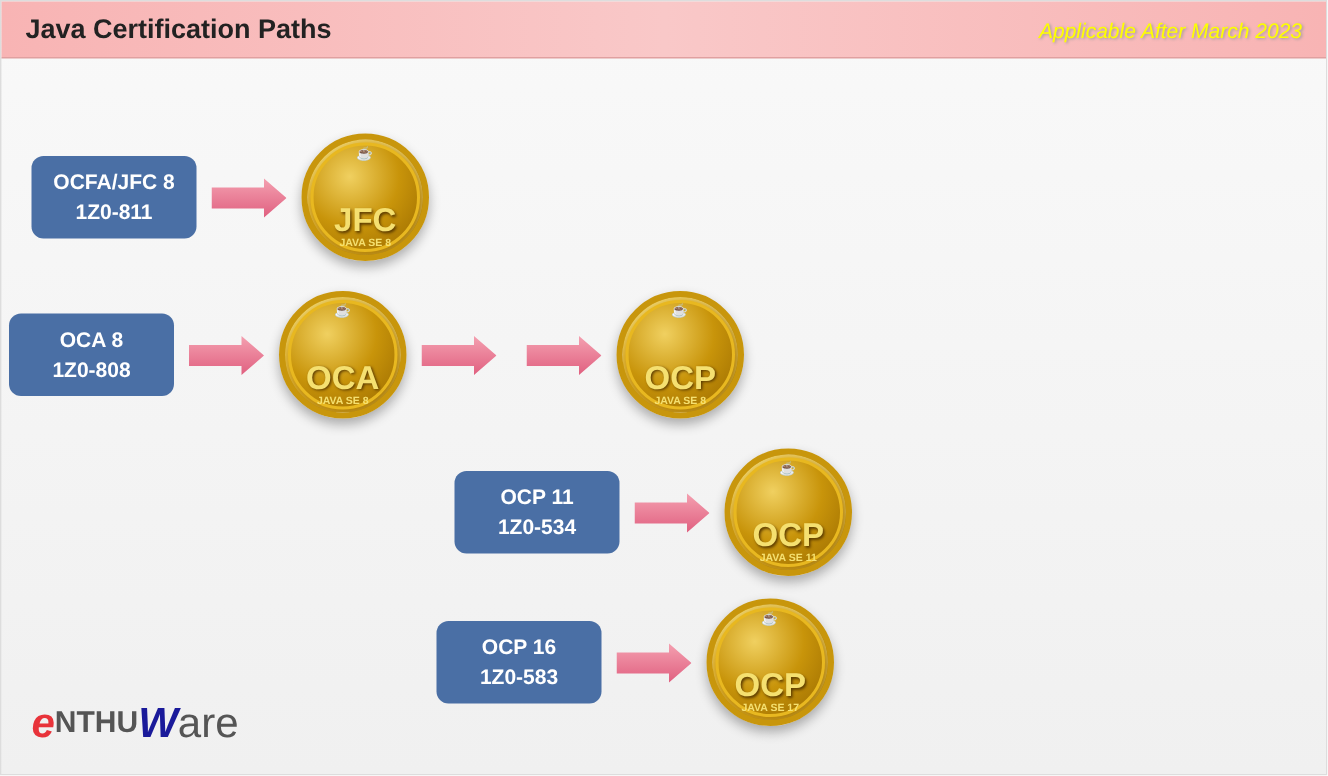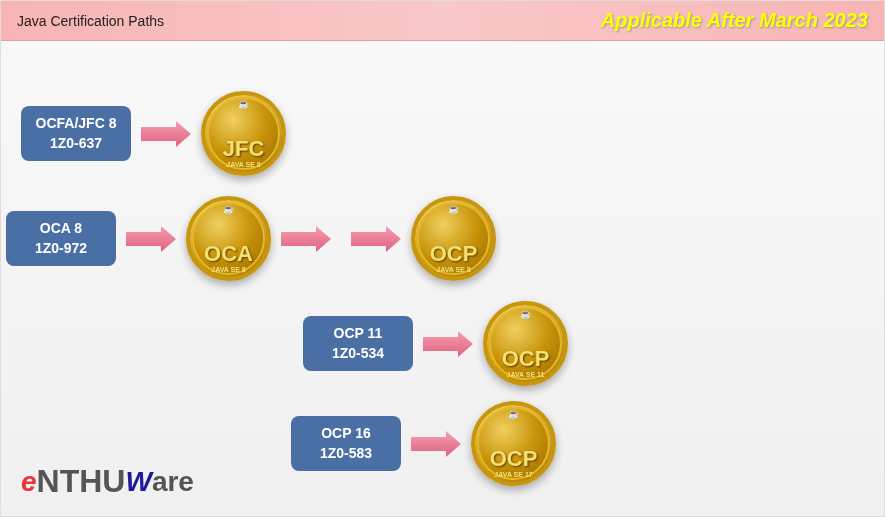--- a/index.html
+++ b/index.html
@@ -22,28 +22,28 @@
     
     .header {
       background: linear-gradient(to right, #f8b4b4, #f9c8c8, #f8b4b4);
       padding: 8px 16px;
       display: flex;
       justify-content: space-between;
       align-items: center;
       border-bottom: 1px solid #e0a0a0;
     }
     .header-title {
+      font-size: 18px;
+      font-weight: bold;
+      color: #222;
+      text-align: center;
+    }
+    .header-subtitle {
       font-size: 14px;
       font-weight: normal;
-      color: #222;
-      text-align: center;
-    }
-    .header-subtitle {
-      font-size: 20px;
-      font-weight: bold;
       font-style: italic;
       color: #ffff00;
       text-shadow: 1px 1px 2px #999;
     }
 
     
     .main-content {
       position: relative;
       width: 100%;
       height: calc(517px - 44px);
@@ -130,33 +130,33 @@
       display: flex;
       align-items: center;
     }
     .logo-e {
       font-size: 28px;
       font-weight: bold;
       font-style: italic;
       color: #e8333a;
     }
     .logo-nthu {
-      font-size: 32px;
+      font-size: 20px;
       font-weight: bold;
       color: #555;
     }
     .logo-w {
       font-size: 28px;
       font-weight: bold;
       color: #1a1a9a;
       font-style: italic;
     }
     .logo-are {
       font-size: 28px;
-      font-weight: bold;
+      font-weight: normal;
       color: #555;
     }
 
     
     .row1 { position: absolute; top: 50px; left: 20px; }
     .row2 { position: absolute; top: 155px; left: 5px; }
     .row3 { position: absolute; top: 260px; left: 302px; }
     .row4 { position: absolute; top: 360px; left: 290px; }
 
     .flex-row {
@@ -172,21 +172,21 @@
   <div class="header">
     <span class="header-title">Java Certification Paths</span>
     <span class="header-subtitle">Applicable After March 2023</span>
   </div>
 
   <div class="main-content">
 
     <div class="flex-row row1">
       <div class="cert-label">
         <span>OCFA/JFC 8</span><br>
-        <span>1Z0-637</span>
+        <span>1Z0-811</span>
       </div>
       <div class="arrow">
         <svg class="arrow-svg" viewBox="0 0 50 30">
           <defs>
             <linearGradient id="arrowGrad1" x1="0%" y1="0%" x2="0%" y2="100%">
               <stop offset="0%" style="stop-color:#f4a0b0;stop-opacity:1"></stop>
               <stop offset="100%" style="stop-color:#e06080;stop-opacity:1"></stop>
             </linearGradient>
           </defs>
           <polygon points="0,8 35,8 35,2 50,15 35,28 35,22 0,22" fill="url(#arrowGrad1)"></polygon>
@@ -197,21 +197,21 @@
           <div class="medal-java-icon">☕</div>
           <div class="medal-text-main">JFC</div>
           <div class="medal-text-sub">JAVA SE 8</div>
         </div>
       </div>
     </div>
 
     <div class="flex-row row2">
       <div class="cert-label">
         <span>OCA 8</span><br>
-        <span>1Z0-972</span>
+        <span>1Z0-808</span>
       </div>
       <div class="arrow">
         <svg class="arrow-svg" viewBox="0 0 50 30">
           <polygon points="0,8 35,8 35,2 50,15 35,28 35,22 0,22" fill="url(#arrowGrad1)"></polygon>
         </svg>
       </div>
       <div class="medal">
         <div class="medal-inner">
           <div class="medal-java-icon">☕</div>
           <div class="medal-text-main">OCA</div>

